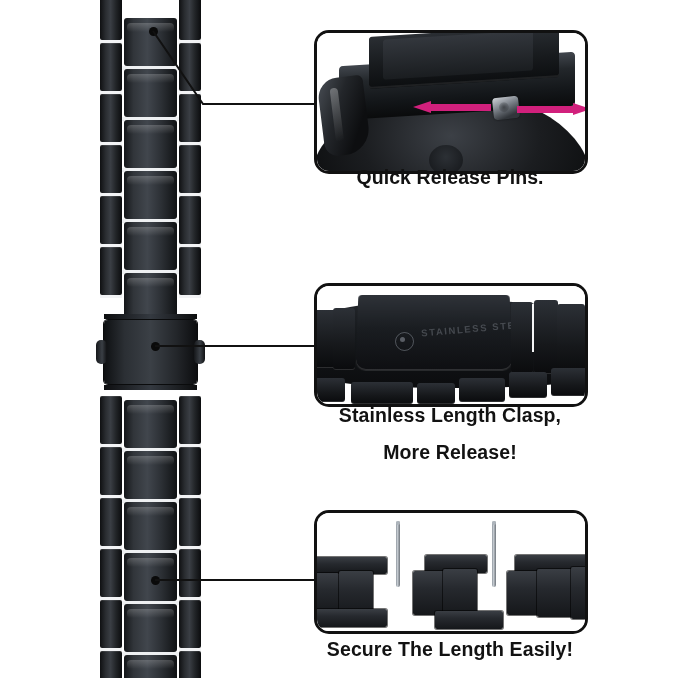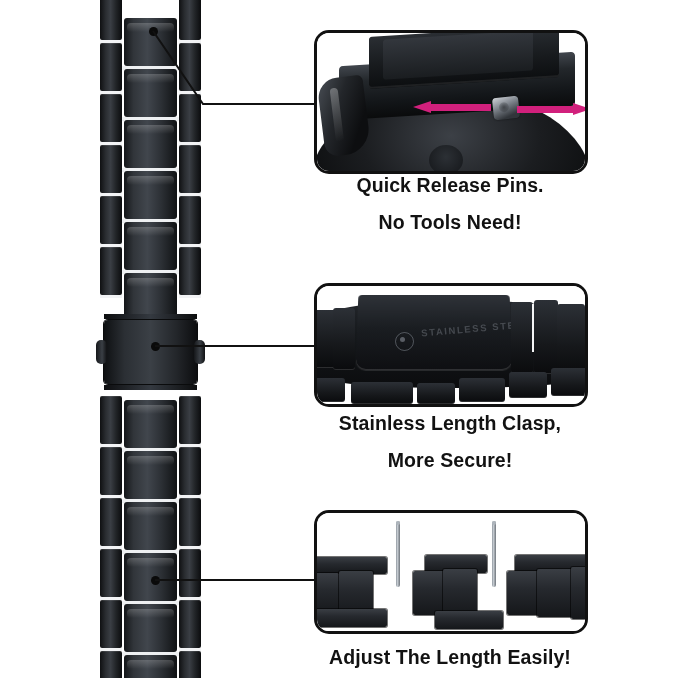--- a/index.html
+++ b/index.html
@@ -88,21 +88,21 @@
   .panel-img{position:absolute;left:0;top:0;right:0;bottom:0;overflow:hidden;background:#fff;}
 
   .caption{
     position:absolute;left:300px;width:300px;
     text-align:center;
     color:#121212;
     font-weight:700;
     font-size:19.5px;
     letter-spacing:.1px;
   }
-  .caption .ln{display:block;line-height:1.0;margin-top:8px;}
+  .caption .ln{display:block;line-height:1.0;}
   .caption .ln + .ln{margin-top:17px;}
 
   
   .p1-watchbody{
     position:absolute;left:-6px;bottom:-70px;width:280px;height:150px;
     background:radial-gradient(ellipse at 50% 30%, #3c4046 0%, #1b1d20 45%, #0a0b0c 85%);
     border-radius:50% 50% 45% 45%/60% 60% 40% 40%;
   }
   .p1-watchbody::after{
     content:"";position:absolute;left:42%;top:36%;width:34px;height:30px;
@@ -328,21 +328,20 @@
         <div class="head" style="border-right:18px solid #d1207c"></div>
       </div>
       <div class="arrow right" style="left:200px;top:70px;width:74px">
         <div class="shaft" style="background:#d1207c"></div>
         <div class="head" style="border-left:18px solid #d1207c"></div>
       </div>
     </div>
   </div>
   <div class="caption" style="top: 168px; color: rgb(18, 18, 18);">
     <span class="ln">Quick Release Pins.</span>
-    <span class="ln">No Tools Need!</span>
   </div>
 
   <div class="panel" style="top: 283px; height: 118px; border-color: rgb(17, 17, 17);">
     <div class="panel-img">
       <div class="p2-deck"></div>
 
       <div class="p2-seg" style="left:-4px;top:24px;width:34px;height:58px"></div>
       <div class="p2-slot" style="left:26px;top:26px;width:4px;height:36px"></div>
       <div class="p2-seg" style="left:16px;top:22px;width:22px;height:62px"></div>
 
@@ -358,21 +357,21 @@
       <div class="p2-seg" style="left:-2px;top:92px;width:30px;height:24px"></div>
       <div class="p2-seg" style="left:34px;top:96px;width:62px;height:22px"></div>
       <div class="p2-seg" style="left:100px;top:97px;width:38px;height:21px"></div>
       <div class="p2-seg" style="left:142px;top:92px;width:46px;height:24px"></div>
       <div class="p2-seg" style="left:192px;top:86px;width:38px;height:26px"></div>
       <div class="p2-seg" style="left:234px;top:82px;width:36px;height:28px"></div>
     </div>
   </div>
   <div class="caption" style="top: 406px; color: rgb(18, 18, 18);">
     <span class="ln">Stainless Length Clasp,</span>
-    <span class="ln">More Secure!</span>
+    <span class="ln">More Release!</span>
   </div>
 
   <div class="panel" style="top: 510px; height: 118px; border-color: rgb(17, 17, 17);">
     <div class="panel-img">
 
       <div class="p3-link">
         <div class="p3-seg" style="left:-8px;top:44px;width:78px;height:17px"></div>
         <div class="p3-seg" style="left:-8px;top:60px;width:30px;height:42px"></div>
         <div class="p3-seg" style="left:22px;top:58px;width:34px;height:46px"></div>
         <div class="p3-seg" style="left:-8px;top:96px;width:78px;height:18px"></div>
@@ -391,16 +390,16 @@
 
       <div class="p3-link">
         <div class="p3-seg" style="left:198px;top:42px;width:78px;height:18px"></div>
         <div class="p3-seg" style="left:190px;top:58px;width:32px;height:44px"></div>
         <div class="p3-seg" style="left:220px;top:56px;width:36px;height:48px"></div>
         <div class="p3-seg" style="left:254px;top:54px;width:24px;height:52px"></div>
       </div>
     </div>
   </div>
   <div class="caption" style="top: 640px; color: rgb(18, 18, 18);">
-    <span class="ln">Adjust The Length Easily!</span>
+    <span class="ln">Secure The Length Easily!</span>
   </div>
 
 </div>
 
 </body></html>

